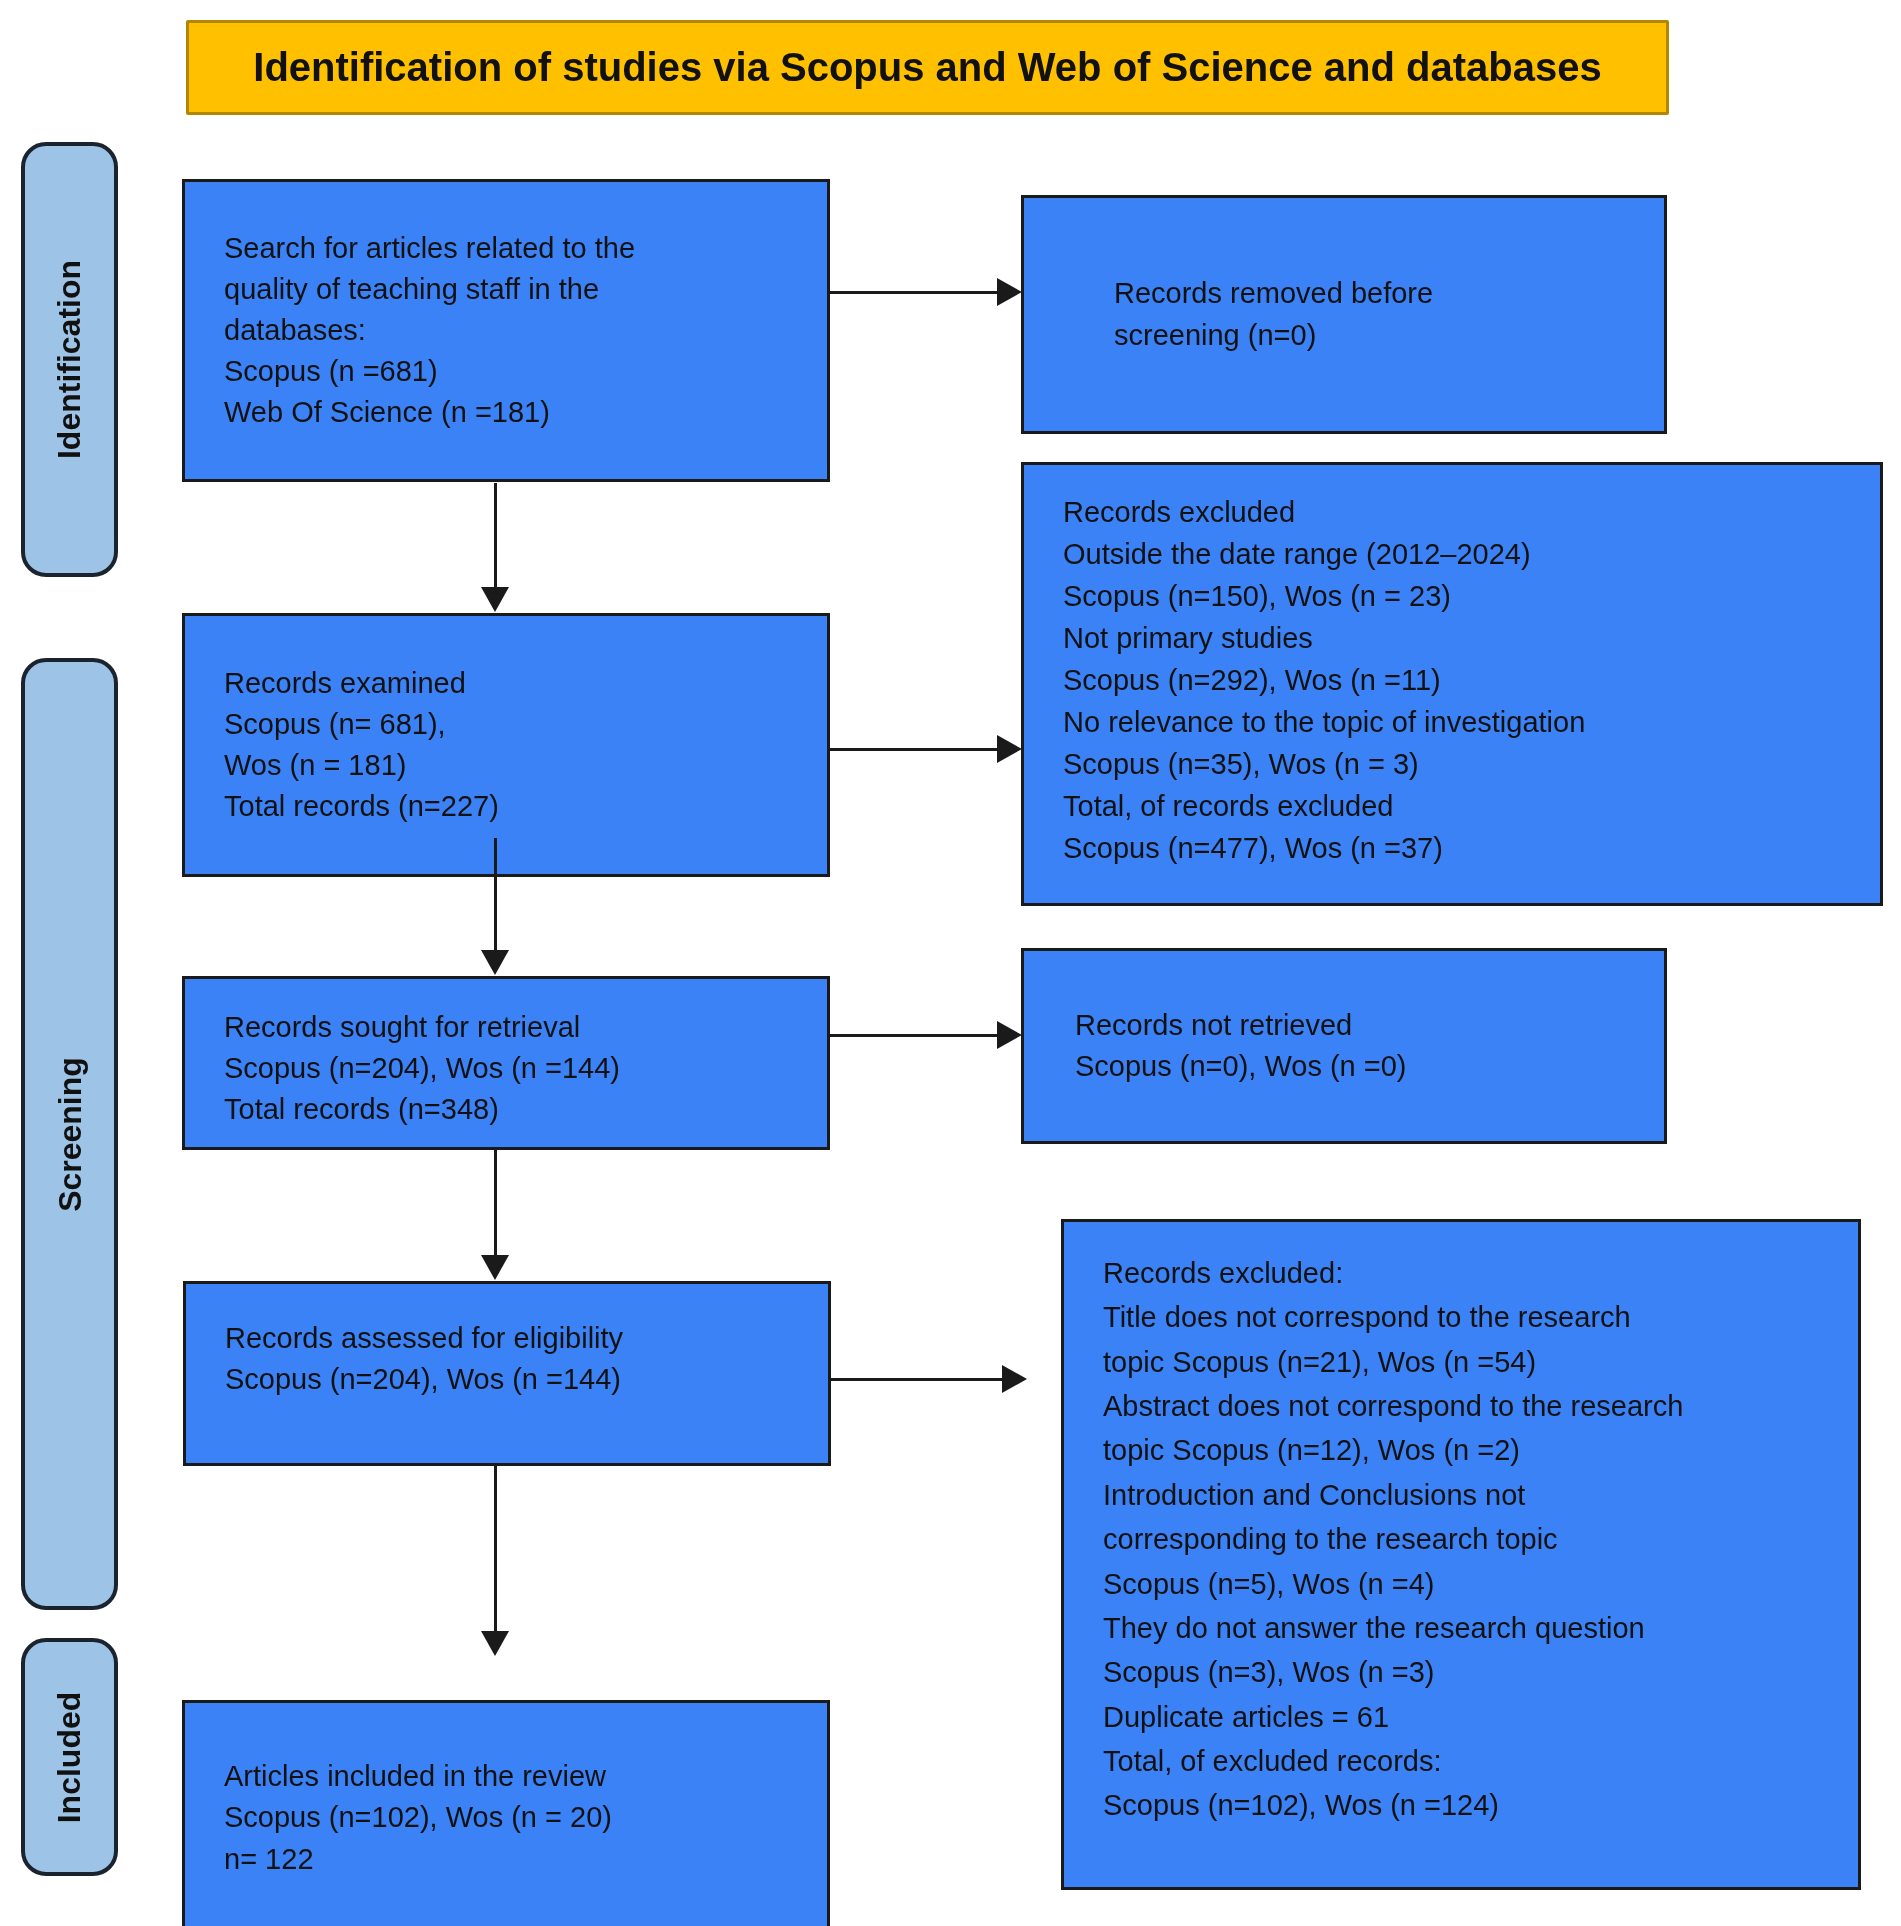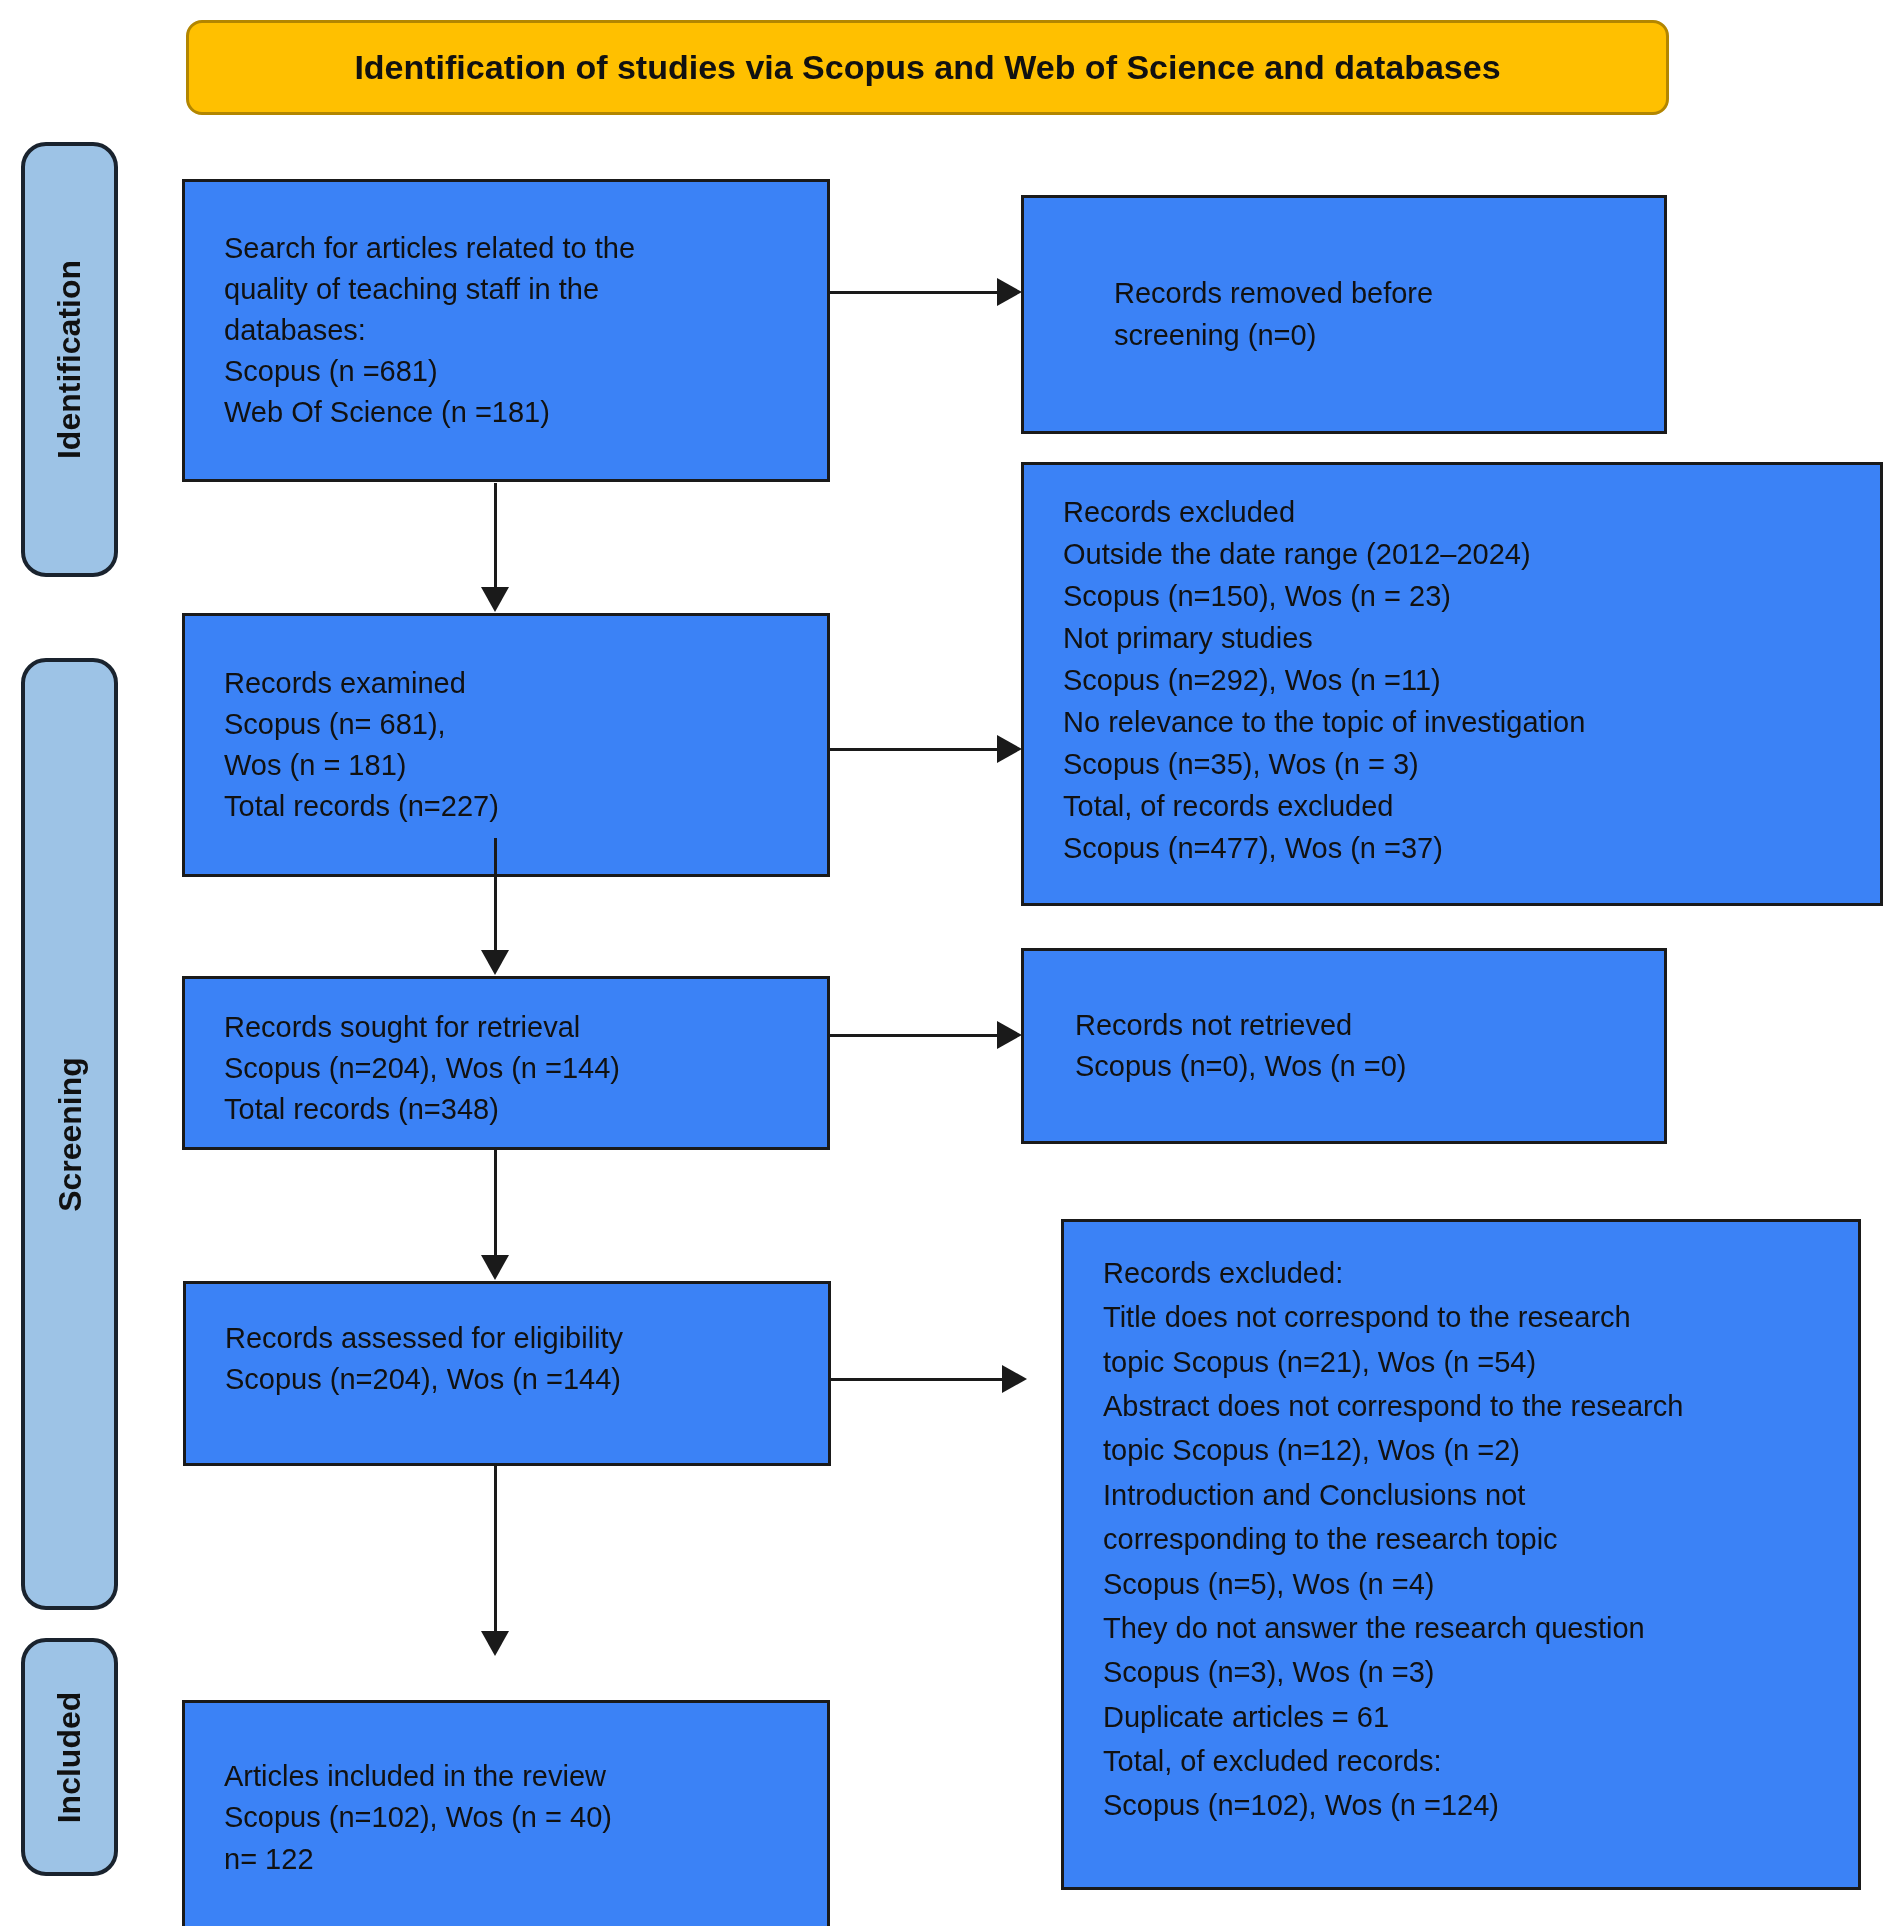--- a/index.html
+++ b/index.html
@@ -12,23 +12,23 @@
   }
   html,body{margin:0;padding:0;background:#ffffff;}
   body{font-family:"Liberation Sans","DejaVu Sans",sans-serif;color:var(--ink);}
   #canvas{position:relative;width:1902px;height:1926px;background:#ffffff;overflow:hidden;}
 
   
   .banner{
     position:absolute;left:186px;top:20px;width:1477px;height:89px;
     background:var(--banner-fill);
     border:3.4px solid var(--banner-border);
-    border-radius:16px;
+    border-radius:2px;
     display:flex;align-items:center;justify-content:center;
-    font-size:34px;font-weight:bold;color:#111;
+    font-size:40px;font-weight:bold;color:#111;
     text-align:center;
   }
 
   
   .stage{
     position:absolute;left:21.4px;width:89px;
     background:var(--stage-fill);
     border:4px solid var(--stage-border);
     border-radius:25px;
     display:flex;align-items:center;justify-content:center;
@@ -116,21 +116,21 @@
       <div class="line">Records sought for retrieval</div>
       <div class="line">Scopus (n=204), Wos (n =144)</div>
       <div class="line">Total records (n=348)</div>
     </div>
   <div class="fbox topalign" id="box-assessed">
       <div class="line">Records assessed for eligibility</div>
       <div class="line">Scopus (n=204), Wos (n =144)</div>
     </div>
   <div class="fbox" id="box-included">
       <div class="line">Articles included in the review</div>
-      <div class="line">Scopus (n=102), Wos (n = 40)</div>
+      <div class="line">Scopus (n=102), Wos (n = 20)</div>
       <div class="line">n= 122</div>
     </div>
 
   <div class="fbox" id="box-removed">
       <div class="line">Records removed before</div>
       <div class="line">screening (n=0)</div>
     </div>
   <div class="fbox topalign" id="box-excluded1">
       <div class="line">Records excluded</div>
       <div class="line">Outside the date range (2012–2024)</div>

